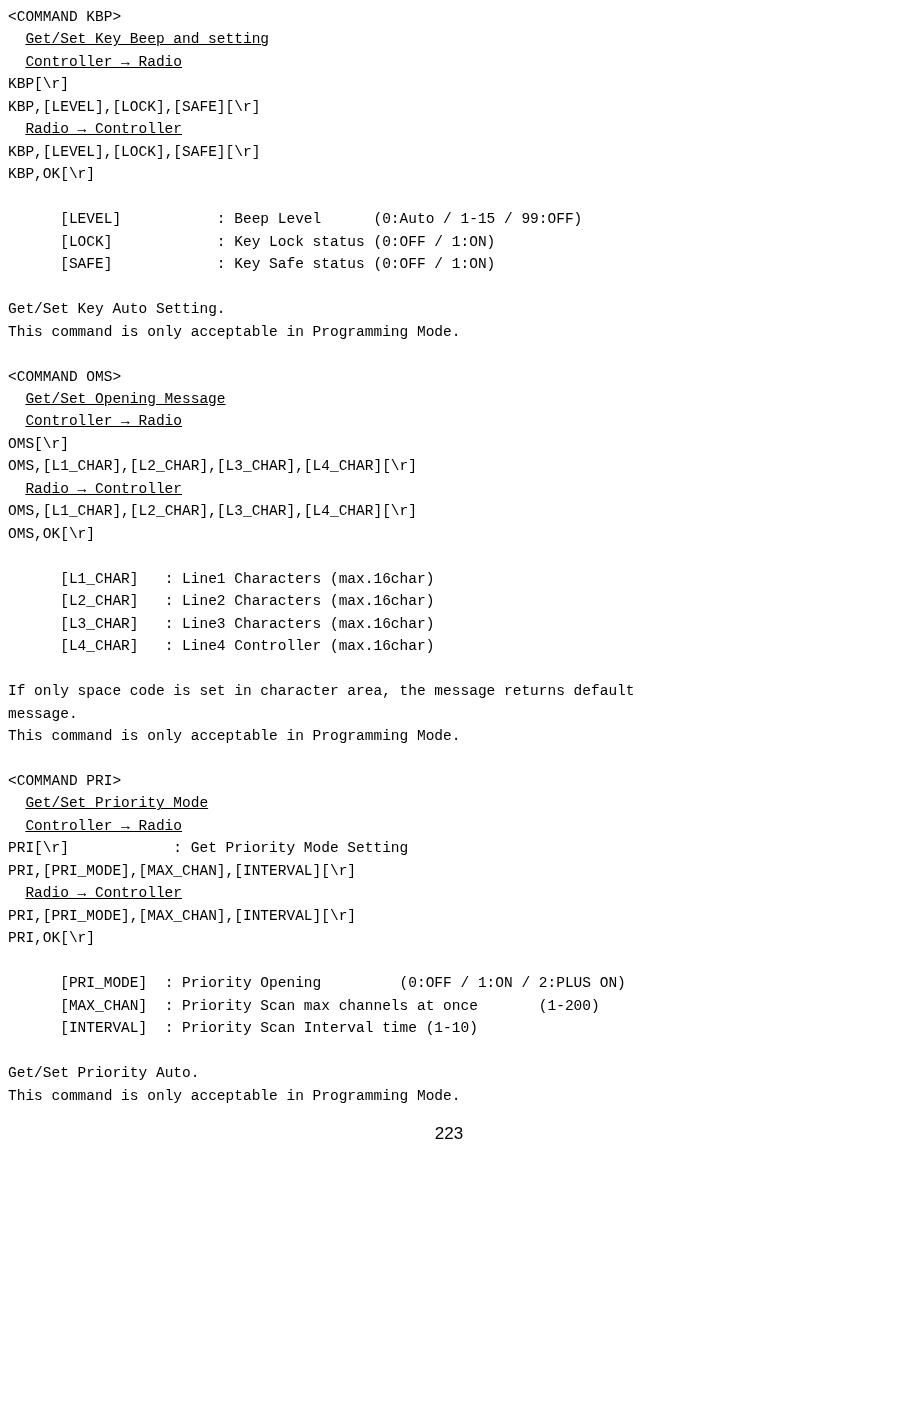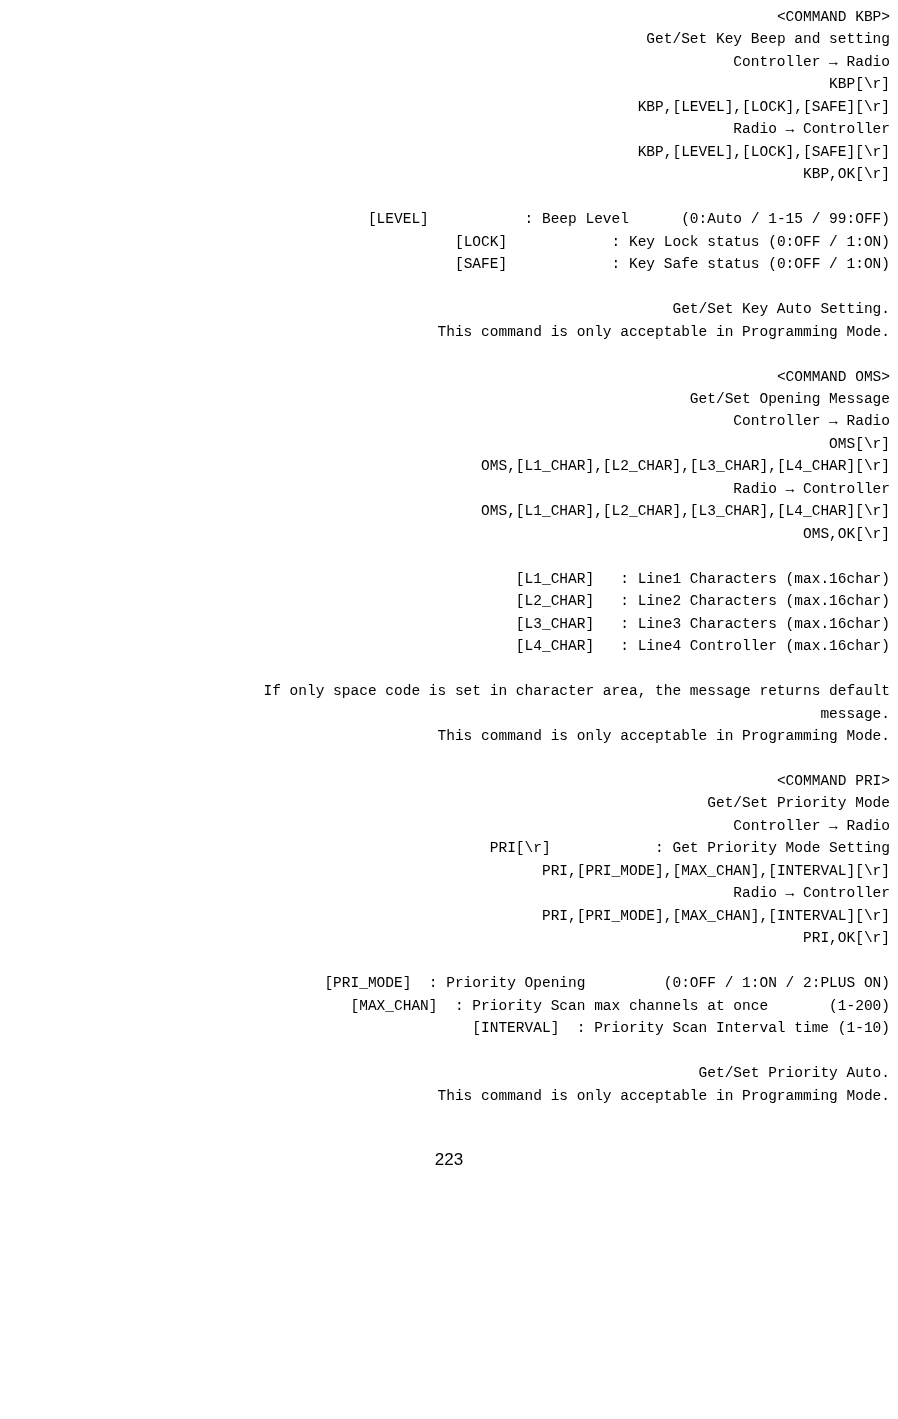--- a/index.html
+++ b/index.html
@@ -6,27 +6,27 @@
     background: #fff;
     font-family: "Courier New", Courier, monospace;
     font-size: 14.5px;
     line-height: 1.55;
     color: #000;
     margin: 0;
     padding: 6px 8px 30px 8px;
     width: 898px;
     box-sizing: border-box;
   }
-  .line { white-space: pre; text-align: right; }
-  .indent { padding-left: 2ch; }
+  .line { white-space: pre; }
+  .indent { padding-left: 2ch; text-decoration: underline; }
   .page-num {
     font-family: Arial, Helvetica, sans-serif;
     font-size: 17px;
     text-align: center;
-    margin-top: 40px;
+    margin-top: 14px;
   }
 </style>
 </head>
 <body>
 
 <div class="line">&lt;COMMAND KBP&gt;</div>
 <div class="line indent">Get/Set Key Beep and setting</div>
 <div class="line indent">Controller → Radio</div>
 <div class="line">KBP[\r]</div>
 <div class="line">KBP,[LEVEL],[LOCK],[SAFE][\r]</div>

